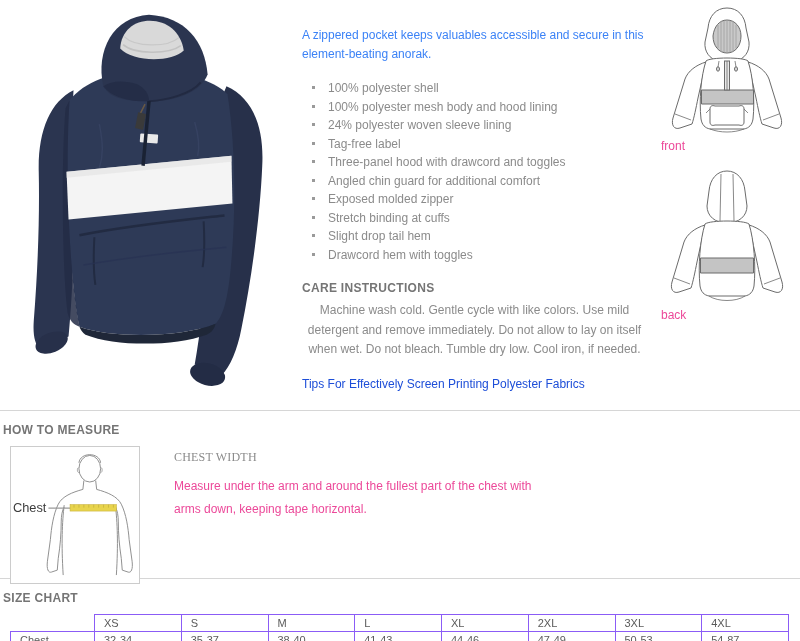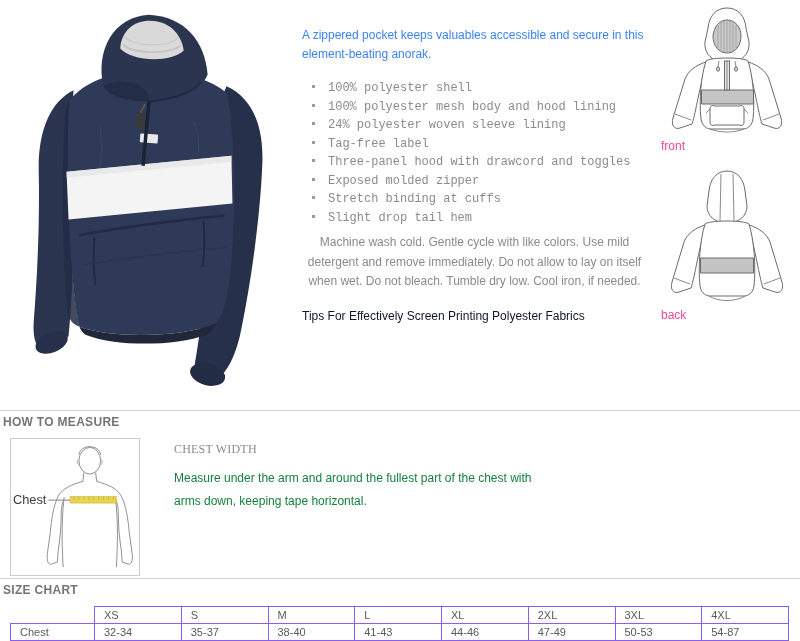--- a/index.html
+++ b/index.html
@@ -11,45 +11,45 @@
 
   
   .top { display:flex; height:410px; }
   .photo-col { width:300px; padding-top:4px; }
   .desc-col  { width:355px; padding-top:6px; }
   .views-col { width:145px; padding-top:2px; }
 
   .intro { margin:20px 0 0 2px; width:345px; font-size:12px; color:#3b82f6; line-height:19px; }
 
   ul.features { list-style:none; margin:15px 0 0 2px; padding:0; width:340px; }
-  ul.features li { font-size:12px; color:#8b8b8b; line-height:18.5px;font-family:Liberation Mono, monospace; }
+  ul.features li { font-size:12px; color:#8b8b8b; line-height:18.5px; }
   ul.features li::before { content:""; display:inline-block; width:3px; height:3px;
        background:#9a9a9a; margin:0 13px 3px 10px; }
 
   .care-heading { margin:17px 0 0 2px; font-size:12px; font-weight:bold; color:#757575; letter-spacing:.3px; }
   .care-text { margin:6px 0 0 2px; width:345px; font-size:12px; color:#8b8b8b; line-height:19.5px;text-align:center; }
-  .tips-link { display:inline-block; margin:17px 0 0 2px; font-size:12px; color:#0f172a;
+  .tips-link { display:inline-block; margin:17px 0 0 2px; font-size:12px; color:#1d4ed8;
        text-decoration:none; cursor:pointer; }
 
   .view-label { font-size:12px; color:#ec4899; margin:2px 0 0 6px; }
   .views-col svg { display:block; }
   .front-art { margin:2px 0 0 5px; }
   .back-art  { margin:13px 0 0 5px; }
 
   .divider { border:none; border-top:1px solid #d6d6d6; margin:0; }
 
   
   .measure { padding:5px 0 2px 0; height:167px; }
-  .section-heading { margin:0 0 0 3px; font-size:12px; line-height:13px; font-weight:bold;
+  .section-heading { margin:8px 0 0 3px; font-size:12px; line-height:13px; font-weight:bold;
        color:#757575; letter-spacing:.3px; }
   .measure-row { display:flex; margin-top:9px; }
   .figure-box { width:130px; height:138px; border:1px solid #ccc; margin-left:10px; background:#fff; }
   .measure-text { margin-left:34px; padding-top:4px; }
   .measure-title { font-size:12px; color:#8b8b8b; letter-spacing:.2px;font-family:Liberation Serif, serif; }
-  .measure-desc  { margin-top:10px; width:370px; font-size:12px; color:#15803d; line-height:23px; }
+  .measure-desc  { margin-top:10px; width:370px; font-size:12px; color:#ec4899; line-height:23px; }
 
   
   .size { padding-top:5px; }
   table.size-table { border-collapse:collapse; table-layout:fixed; width:779px; margin:9px 0 0 10px; }
   .size-table col.first { width:84px; }
   .size-table th, .size-table td { border:1px solid #8b5cf6; font-size:11px; font-weight:normal;
        color:#5a5a5a; text-align:left; padding:2px 0 2px 9px; height:17px; white-space:nowrap; }
   .size-table th.blank { border:none; }
 </style>
 </head>
@@ -101,24 +101,27 @@
     </div>
 
     <div class="desc-col">
       <p class="intro">A zippered pocket keeps valuables accessible and secure in this element-beating anorak.</p>
       <ul class="features">
         <li>100% polyester shell</li>
         <li>100% polyester mesh body and hood lining</li>
         <li>24% polyester woven sleeve lining</li>
         <li>Tag-free label</li>
         <li>Three-panel hood with drawcord and toggles</li>
+        <li>Angled chin guard for additional comfort</li>
         <li>Exposed molded zipper</li>
         <li>Stretch binding at cuffs</li>
         <li>Slight drop tail hem</li>
+        <li>Drawcord hem with toggles</li>
       </ul>
+      <div class="care-heading">CARE INSTRUCTIONS</div>
       <p class="care-text">Machine wash cold. Gentle cycle with like colors. Use mild detergent and remove immediately. Do not allow to lay on itself when wet. Do not bleach. Tumble dry low. Cool iron, if needed.</p>
       <a class="tips-link" href="#">Tips For Effectively Screen Printing Polyester Fabrics</a>
     </div>
 
     <div class="views-col">
       <svg class="front-art" width="135" height="133" viewBox="0 0 135 133" xmlns="http://www.w3.org/2000/svg" fill="#ffffff" stroke="#6b6b6b" stroke-width="1">
 
         <path d="M67,4 C56,4 49,12 48,24 L45,38 C44,48 50,55 58,57 L76,57 C84,55 90,48 89,38 L86,24 C85,12 78,4 67,4 Z"></path>
         <path d="M67,16 C59,16 54,23 53,32 C53,42 59,49 67,49 C75,49 81,42 81,32 C81,23 75,16 67,16 Z" fill="#c9c9c9"></path>
         <g stroke="#9e9e9e" stroke-width="0.8">

